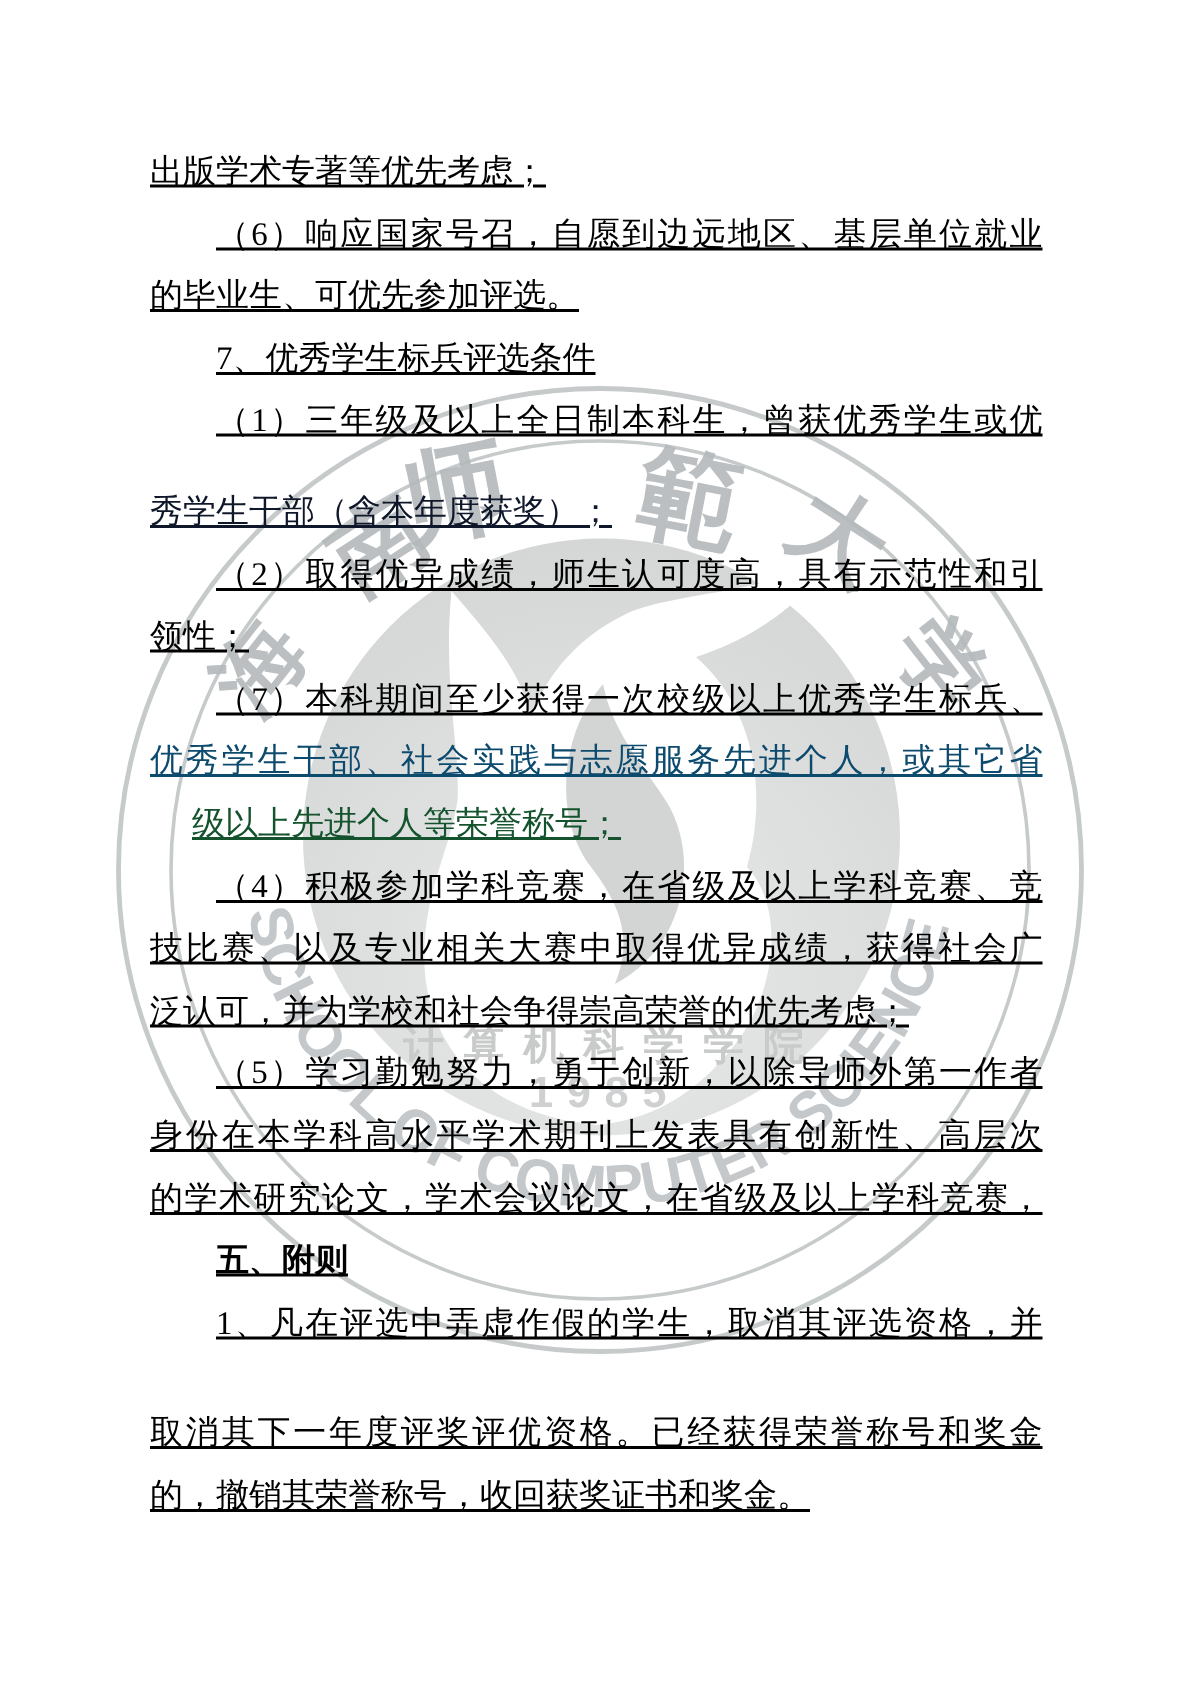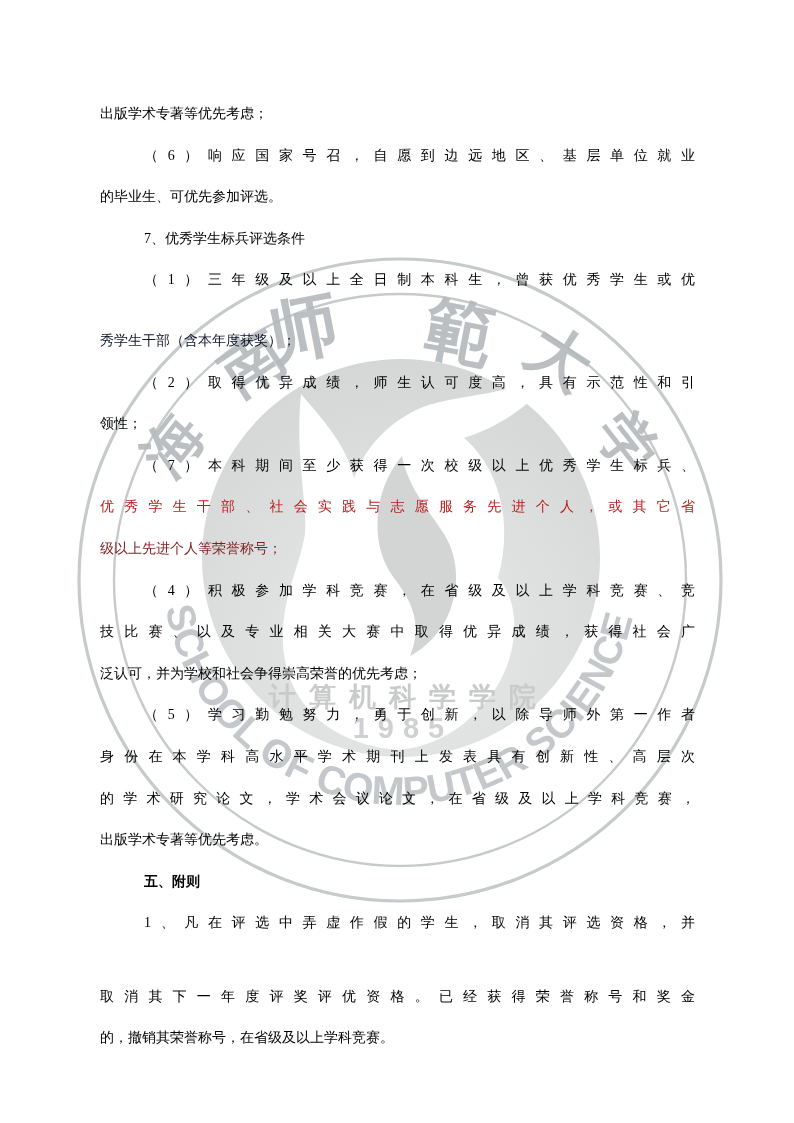--- a/index.html
+++ b/index.html
@@ -4,22 +4,22 @@
 <style>
   html,body{margin:0;padding:0;background:#888;}
   .page{
     position:relative;width:794px;height:1123px;background:#ffffff;
     overflow:hidden;margin:0 auto;
     font-family:"Liberation Serif","DejaVu Serif",serif;
   }
   .watermark{position:absolute;left:0;top:0;z-index:0;}
   .text-layer{position:absolute;left:100px;top:93px;width:595px;z-index:1;}
   .line{
-    font-size:14px;line-height:41.6px;height:41.6px;white-space:nowrap;
-    color:#000;overflow:visible;
+    font-size:22px;line-height:41.6px;height:41.6px;white-space:nowrap;
+    color:#000;overflow:visible;text-decoration:underline;
   }
   .line.indent{text-indent:44px;}
   .line.full{text-align:justify;text-align-last:justify;}
   .line.bold{font-weight:bold;font-family:"Liberation Sans","DejaVu Sans",sans-serif;}
   .seal-latin{
     font-family:"Liberation Sans","DejaVu Sans",sans-serif;
     font-weight:bold;font-size:40px;
   }
   .seal-cn{
     font-family:"Liberation Sans","DejaVu Sans",sans-serif;
@@ -88,27 +88,26 @@
   <div class="text-layer">
       <div class="line" style="color: rgb(0, 0, 0);">出版学术专著等优先考虑；</div>
       <div class="line indent full" style="color: rgb(0, 0, 0);">（6）响应国家号召，自愿到边远地区、基层单位就业</div>
       <div class="line" style="color: rgb(0, 0, 0);">的毕业生、可优先参加评选。</div>
       <div class="line indent" style="color: rgb(0, 0, 0);">7、优秀学生标兵评选条件</div>
       <div class="line indent full" style="color: rgb(0, 0, 0);">（1）三年级及以上全日制本科生，曾获优秀学生或优</div>
       <div class="line" style="color: #0f172a; margin-top: 19px;">秀学生干部（含本年度获奖）；</div>
       <div class="line indent full" style="color: rgb(0, 0, 0);">（2）取得优异成绩，师生认可度高，具有示范性和引</div>
       <div class="line" style="color: rgb(0, 0, 0);">领性；</div>
       <div class="line indent full" style="color: rgb(0, 0, 0);">（7）本科期间至少获得一次校级以上优秀学生标兵、</div>
-      <div class="line full" style="color: #b91c1c;">优秀学生干部、社会实践与志愿服务先进个人，或其它省</div>
-      <div class="line" style="color: #7f1d1d;">级以上先进个人等荣誉称号；</div>
+      <div class="line full" style="color: #0c4a6e;">优秀学生干部、社会实践与志愿服务先进个人，或其它省</div>
+      <div class="line" style="color: #14532d; margin-left: 28px;">级以上先进个人等荣誉称号；</div>
       <div class="line indent full" style="color: rgb(0, 0, 0);">（4）积极参加学科竞赛，在省级及以上学科竞赛、竞</div>
       <div class="line full" style="color: rgb(0, 0, 0);">技比赛、以及专业相关大赛中取得优异成绩，获得社会广</div>
       <div class="line" style="color: rgb(0, 0, 0);">泛认可，并为学校和社会争得崇高荣誉的优先考虑；</div>
       <div class="line indent full" style="color: rgb(0, 0, 0);">（5）学习勤勉努力，勇于创新，以除导师外第一作者</div>
       <div class="line full" style="color: rgb(0, 0, 0);">身份在本学科高水平学术期刊上发表具有创新性、高层次</div>
       <div class="line full" style="color: rgb(0, 0, 0);">的学术研究论文，学术会议论文，在省级及以上学科竞赛，</div>
-      <div class="line" style="color: rgb(0, 0, 0);">出版学术专著等优先考虑。</div>
       <div class="line indent bold" style="color: rgb(0, 0, 0);">五、附则</div>
       <div class="line indent full" style="color: rgb(0, 0, 0);">1、凡在评选中弄虚作假的学生，取消其评选资格，并</div>
       <div class="line full" style="color: rgb(0, 0, 0); margin-top: 32px;">取消其下一年度评奖评优资格。已经获得荣誉称号和奖金</div>
-      <div class="line" style="color: rgb(0, 0, 0);">的，撤销其荣誉称号，在省级及以上学科竞赛。</div>
+      <div class="line" style="color: rgb(0, 0, 0);">的，撤销其荣誉称号，收回获奖证书和奖金。</div>
     </div>
 </div>
 
 </body></html>

